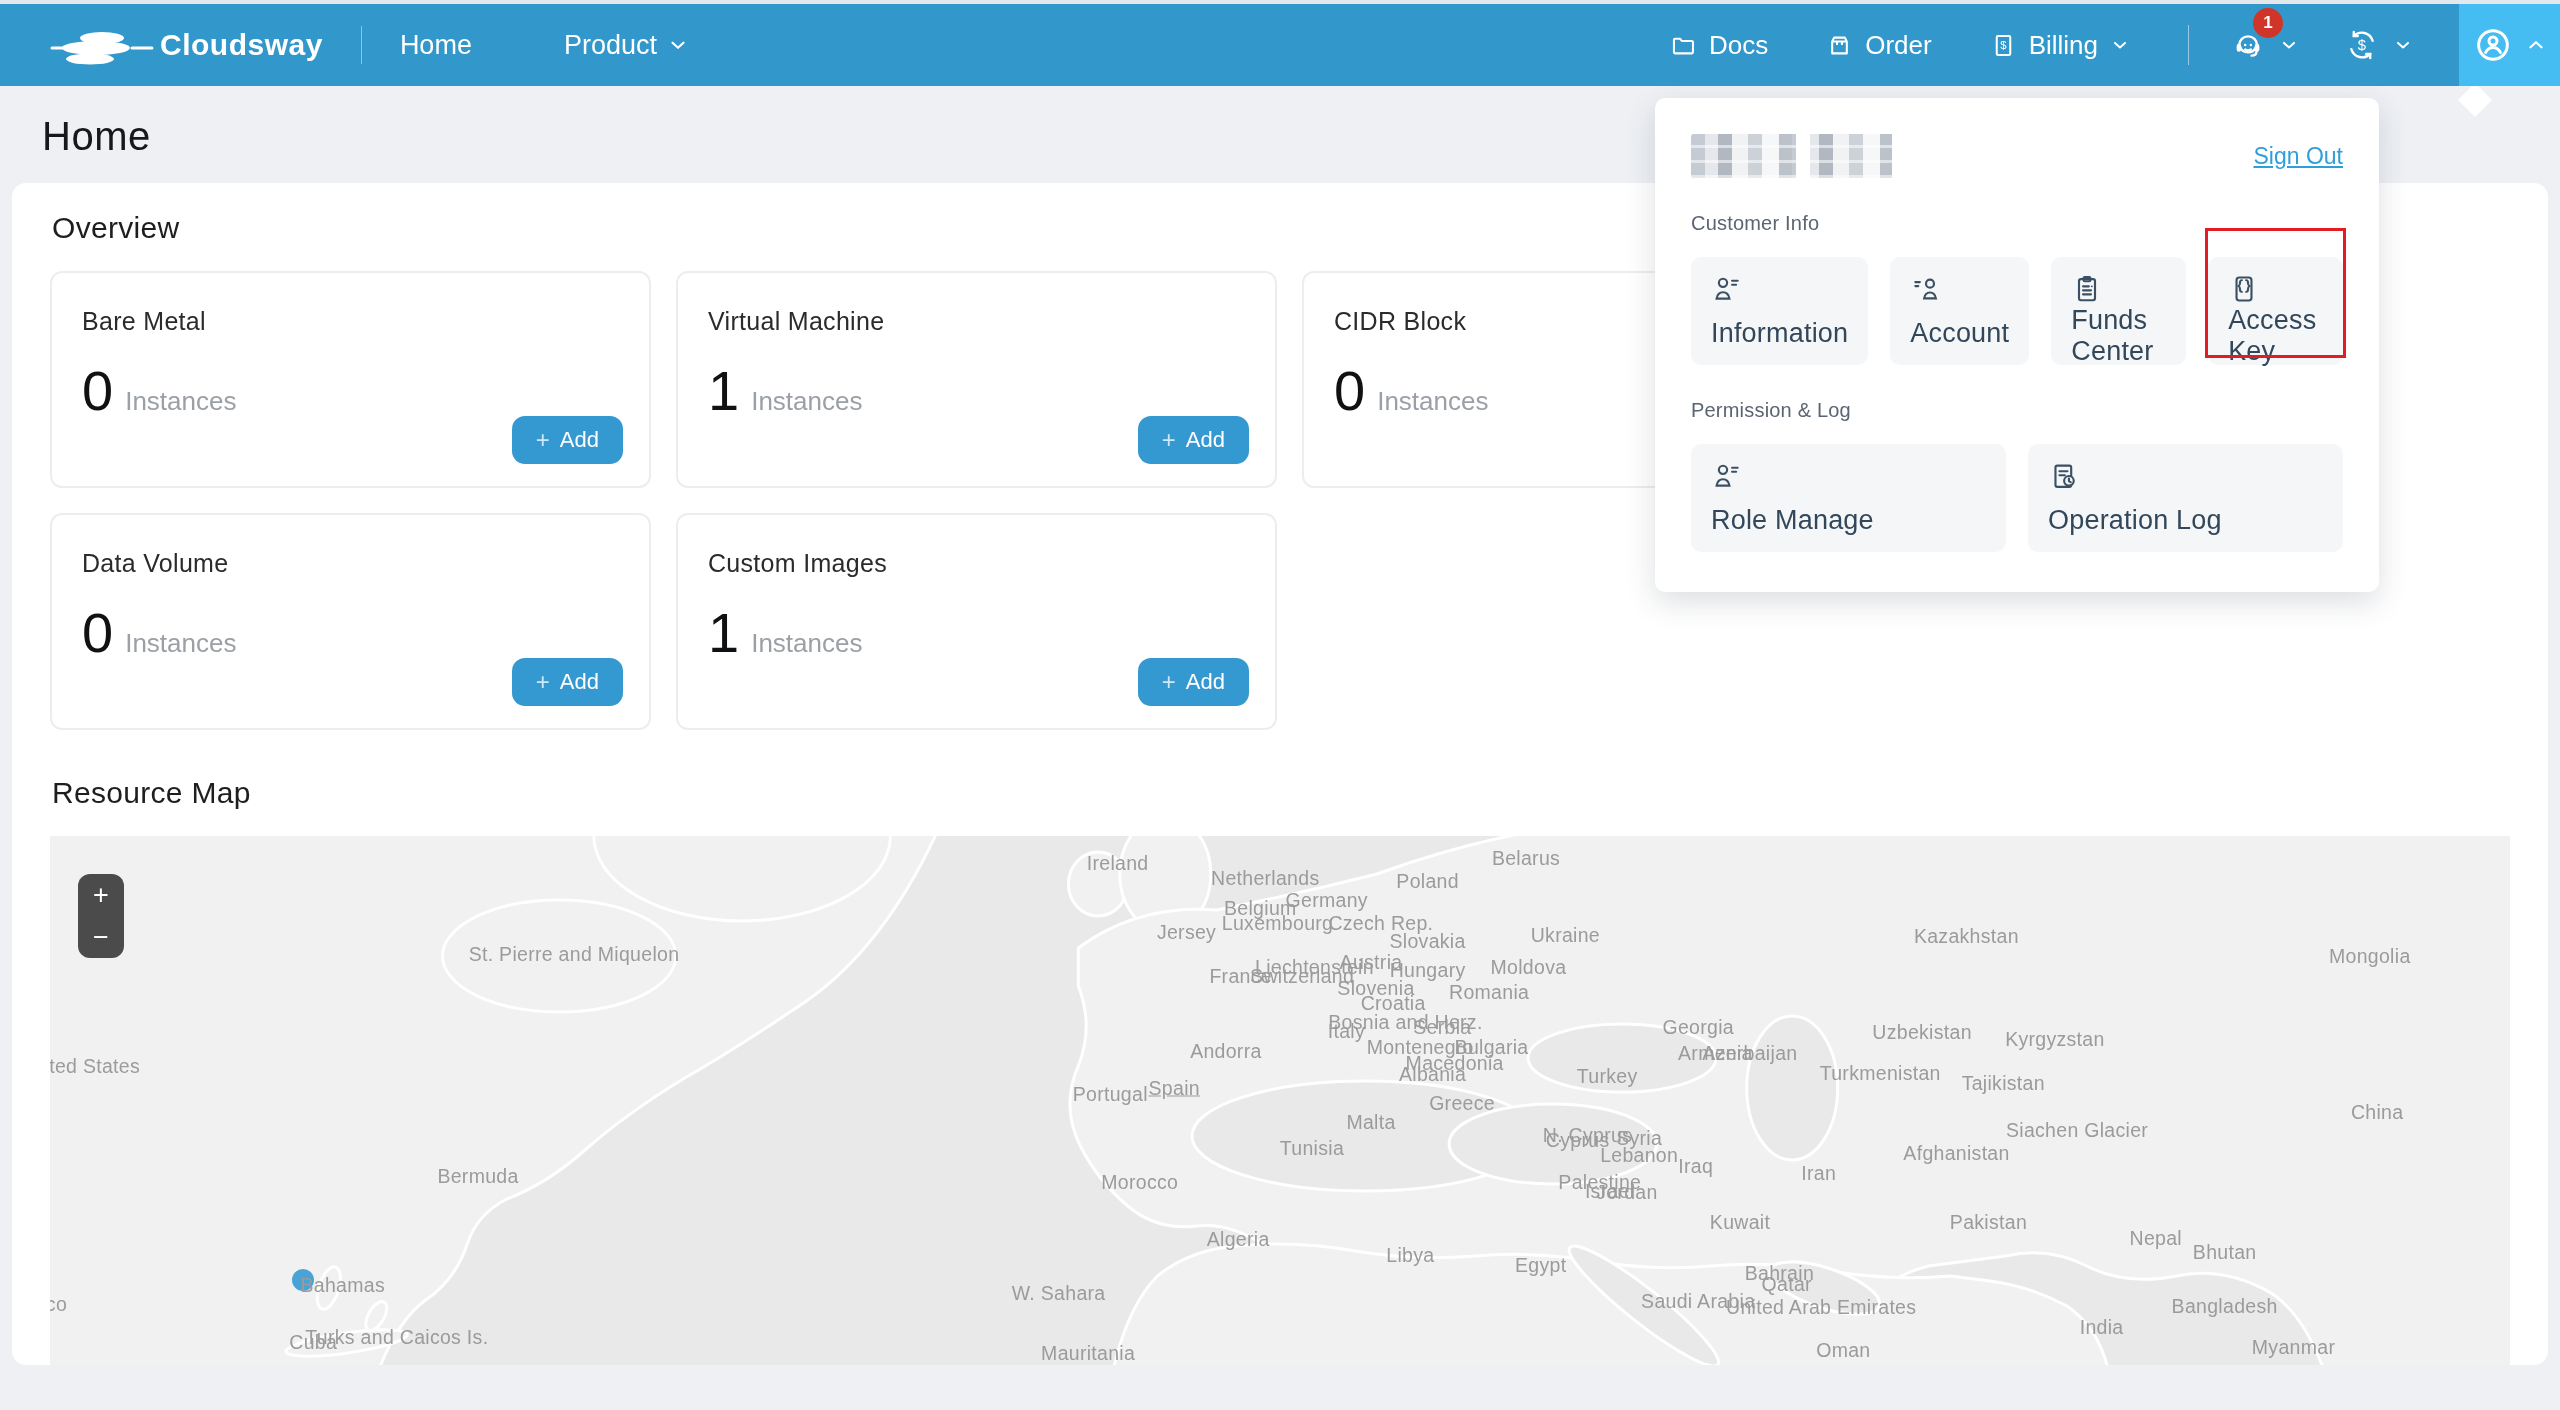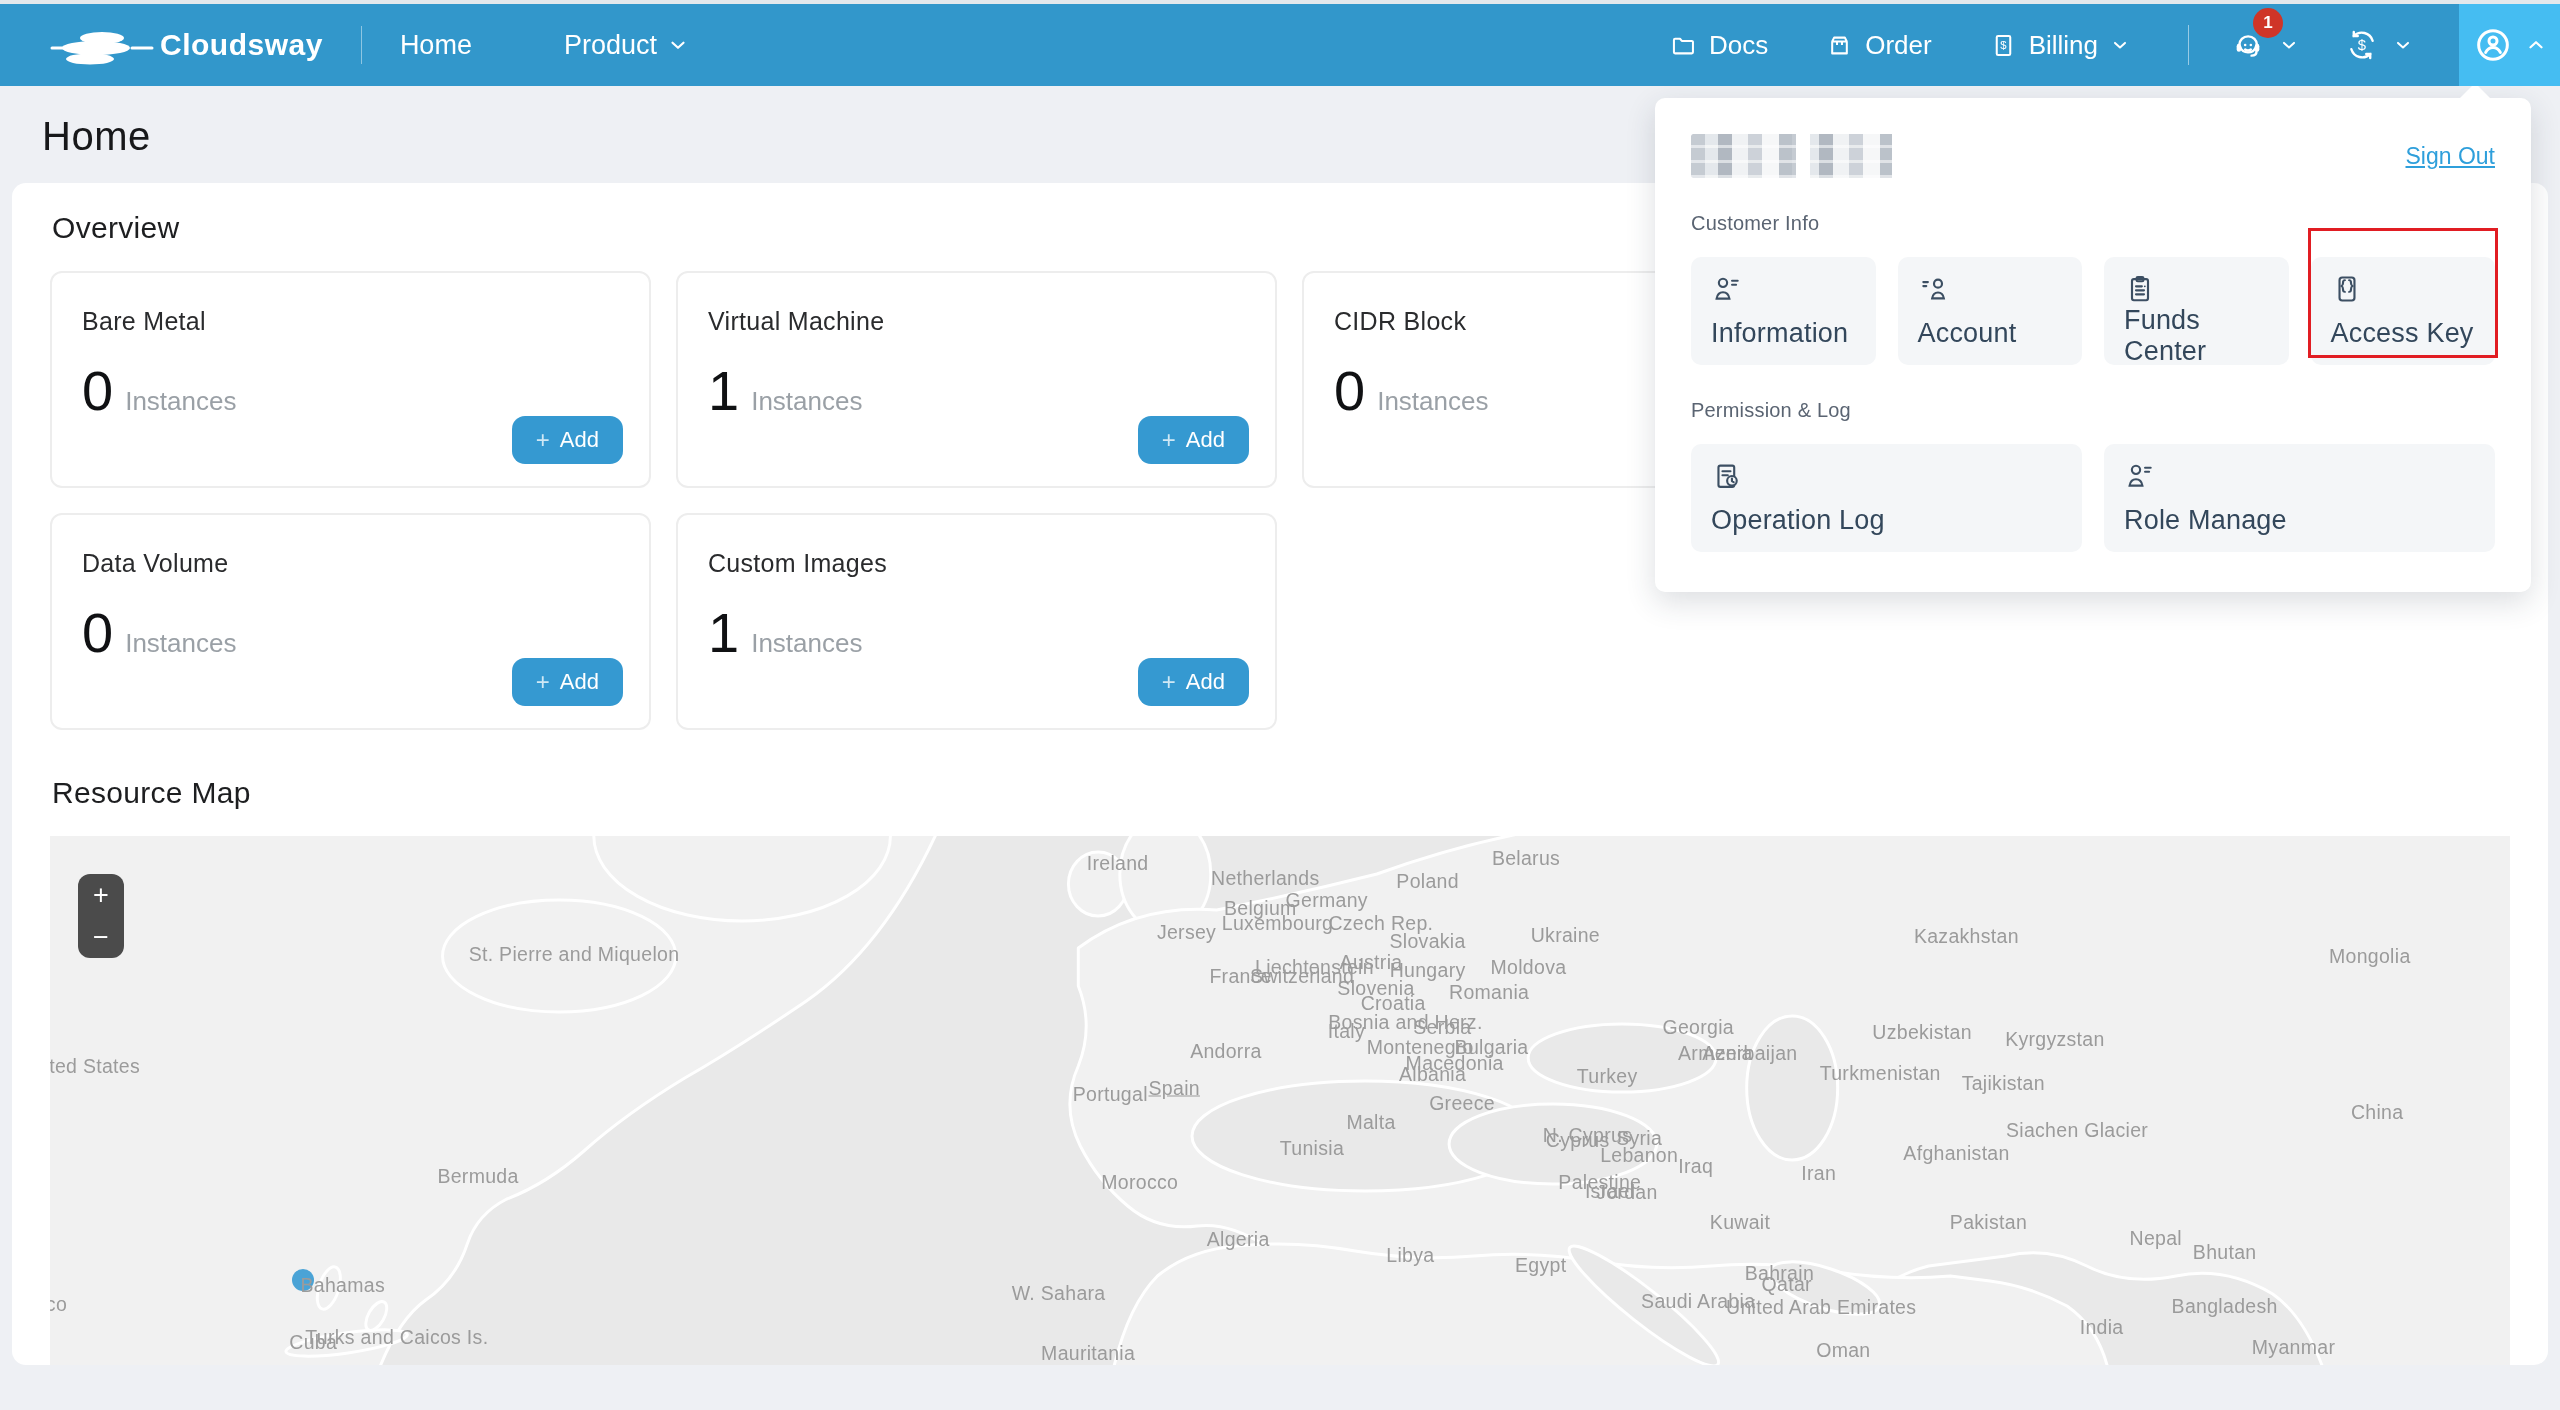--- a/index.html
+++ b/index.html
@@ -37,21 +37,21 @@
   .add-plus { color:#cfe8f5; font-size:24px; line-height:1; }
 
   .rm-title { margin-top:46px; }
   .map { position:relative; height:530px; background:#e9e9e9; overflow:hidden; margin:0 14px; }
   .map-label { position:absolute; transform:translate(-50%,-50%); font-size:19.5px; color:#9b9b9b; white-space:nowrap; letter-spacing:.3px; }
   .map-marker { position:absolute; width:22px; height:22px; border-radius:50%; background:#4aa3d6; transform:translate(-50%,-50%); }
   .zoom-ctrl { position:absolute; left:28px; top:38px; width:46px; height:84px; background:#4b4b4b; border-radius:12px; display:flex; flex-direction:column; z-index:5; }
   .zoom-ctrl button { flex:1; background:none; border:none; color:#fff; font-size:27px; cursor:pointer; line-height:1; font-family:inherit; }
 
   
-  .dropdown { position:absolute; left:1655px; top:98px; width:876px; min-height:470px; background:#fff; border-radius:10px; box-shadow:0 10px 30px rgba(40,50,70,.16); z-index:50; padding:36px 36px 40px; }
+  .dropdown { position:absolute; left:1655px; top:98px; width:724px; min-height:470px; background:#fff; border-radius:10px; box-shadow:0 10px 30px rgba(40,50,70,.16); z-index:50; padding:36px 36px 40px; }
   .dropdown .notch { position:absolute; top:-10px; left:808px; width:24px; height:24px; background:#fff; transform:rotate(45deg); }
   .dd-header { display:flex; align-items:center; justify-content:space-between; }
   .pixel-name { width:228px; height:44px; border-radius:2px; opacity:.9;
     background:
       repeating-linear-gradient(0deg, rgba(255,255,255,.55) 0 3px, rgba(255,255,255,0) 3px 15px),
       repeating-linear-gradient(90deg, #bfc6ce 0 14px, #e2e6ea 14px 27px, #a9b1bb 27px 41px, #eff1f3 41px 57px, #c8ced5 57px 71px, #f6f7f8 71px 88px, #b4bcc5 88px 101px);
     -webkit-mask: linear-gradient(90deg,#000 0 46%, transparent 46% 52%, #000 52% 88%, transparent 88%);
             mask: linear-gradient(90deg,#000 0 46%, transparent 46% 52%, #000 52% 88%, transparent 88%);
   }
   .signout { font-size:23px; color:#2e9fdb; text-decoration:underline; cursor:pointer; }
@@ -372,30 +372,30 @@
             <path d="M10.4 8.6c-1.4 0-1.4 1.5-1.4 2.4s.1 2.4-1.2 3c1.3.6 1.2 2.1 1.2 3s0 2.4 1.4 2.4" transform="translate(0 -1.7) scale(1 .82)"></path>
             <path d="M13.6 8.6c1.4 0 1.4 1.5 1.4 2.4s-.1 2.4 1.2 3c-1.3.6-1.2 2.1-1.2 3s0 2.4-1.4 2.4" transform="translate(0 -1.7) scale(1 .82)"></path>
           </svg></span>
         <span class="tile-label">Access Key</span>
         <span class="highlight-box"></span>
       </div>
     </div>
   <div class="dd-section-label">Permission &amp; Log</div>
   <div class="tiles duo" id="tiles-permission">
       <div class="tile">
+        <span class="tile-icon"><svg width="32" height="32" viewBox="0 0 24 24" fill="none" stroke="currentColor" stroke-width="1.6" stroke-linecap="round">
+            <circle cx="9" cy="7.4" r="3.1"></circle>
+            <path d="M4.2 19.2c.5-3.1 2.4-4.8 4.8-4.8s4.3 1.7 4.8 4.8z"></path>
+            <path d="M15.8 5.8h4.2M15.8 8.8h3"></path>
+          </svg></span>
+        <span class="tile-label">Role Manage</span>
+      </div>
+      <div class="tile">
         <span class="tile-icon"><svg width="32" height="32" viewBox="0 0 24 24" fill="none" stroke="currentColor" stroke-width="1.6" stroke-linecap="round" stroke-linejoin="round">
             <rect x="5.6" y="4.2" width="11.8" height="16" rx="1.4"></rect>
             <path d="M8.6 8.4h6M8.6 11.4h4"></path>
             <circle cx="15.7" cy="15.6" r="3.6" fill="#f4f6f8"></circle>
             <path d="M15.7 13.9v1.9l1.3.8"></path>
           </svg></span>
         <span class="tile-label">Operation Log</span>
       </div>
-      <div class="tile">
-        <span class="tile-icon"><svg width="32" height="32" viewBox="0 0 24 24" fill="none" stroke="currentColor" stroke-width="1.6" stroke-linecap="round">
-            <circle cx="9" cy="7.4" r="3.1"></circle>
-            <path d="M4.2 19.2c.5-3.1 2.4-4.8 4.8-4.8s4.3 1.7 4.8 4.8z"></path>
-            <path d="M15.8 5.8h4.2M15.8 8.8h3"></path>
-          </svg></span>
-        <span class="tile-label">Role Manage</span>
-      </div>
     </div>
 </div>
 
 </body></html>

